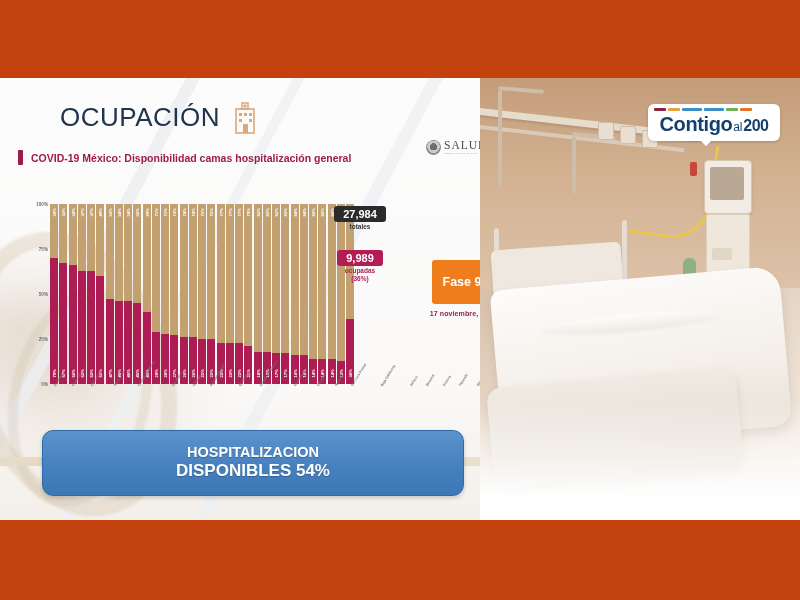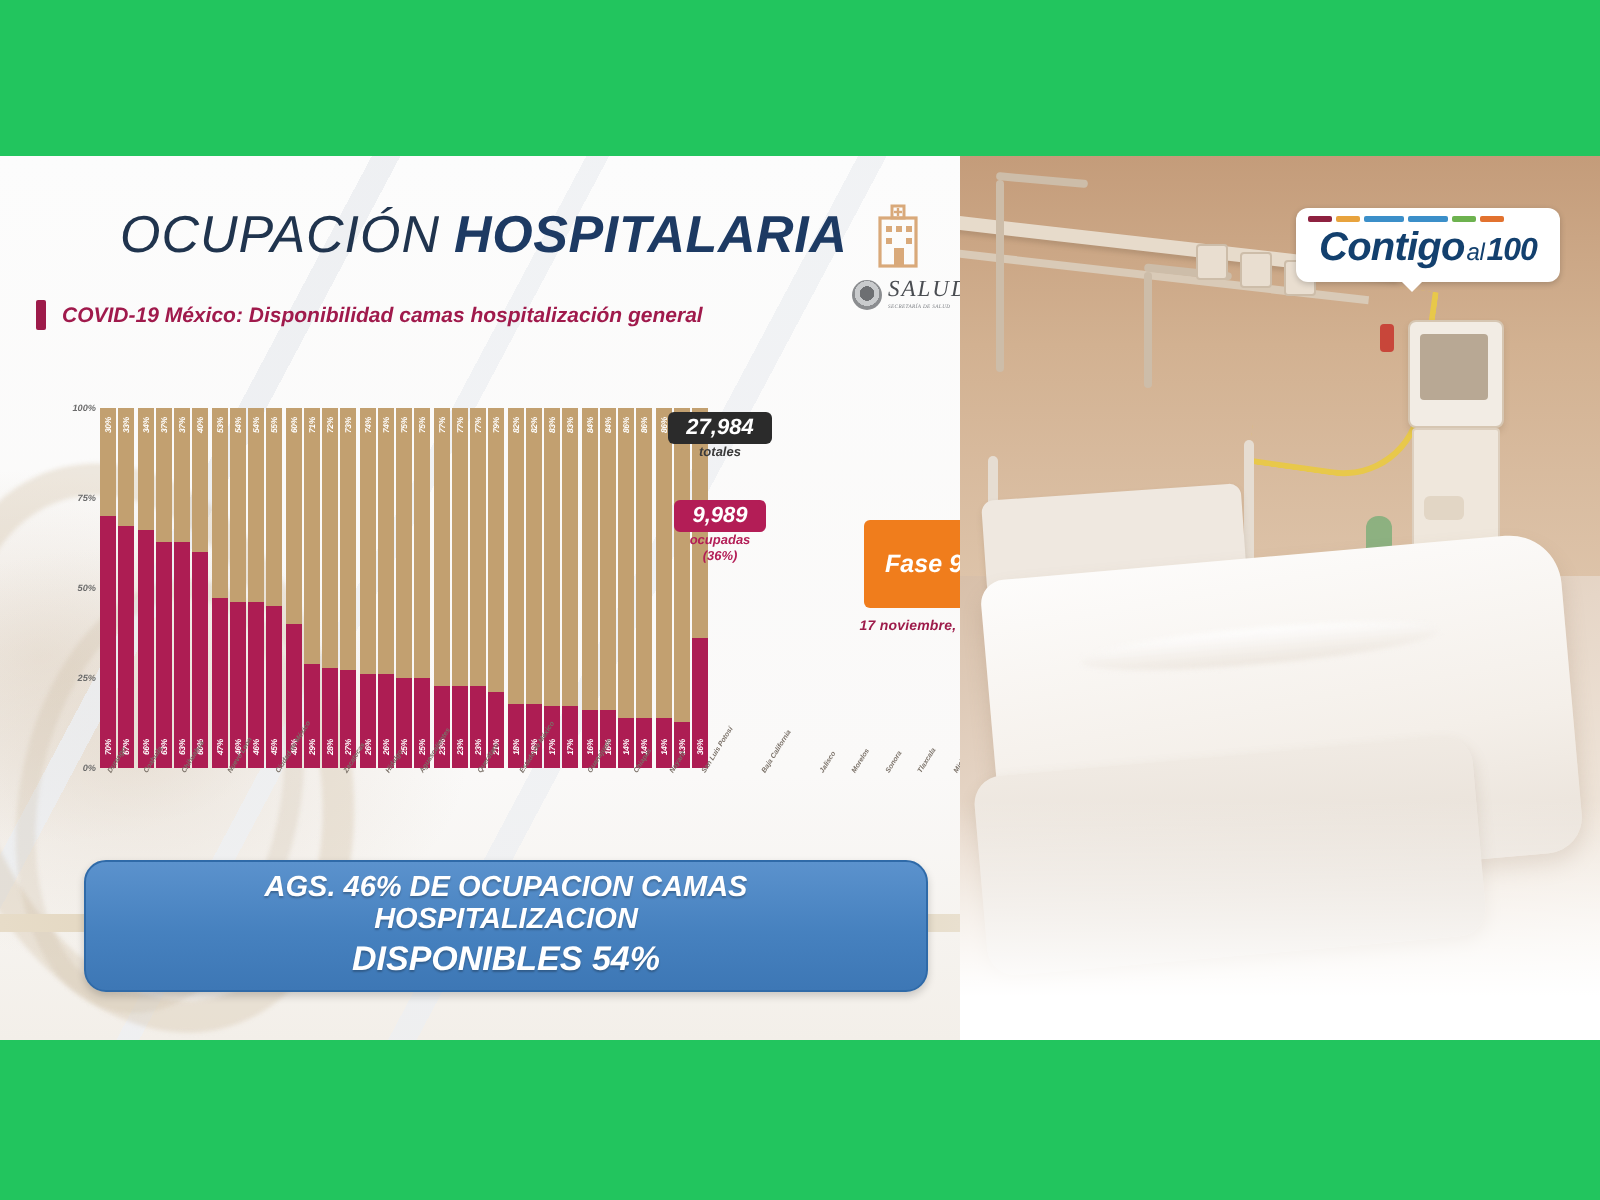--- a/index.html
+++ b/index.html
@@ -1,18 +1,18 @@
 <!DOCTYPE html>
 <html><head>
 <meta charset="utf-8">
 <style>
   html,body{margin:0;padding:0;background:#000;}
   body{width:800px;height:600px;overflow:hidden;font-family:"Liberation Sans",sans-serif;}
 
-  .screen{position:relative;width:800px;height:600px;background:#22c55e;font-style:italic;}
+  .screen{position:relative;width:800px;height:600px;background:#c2410c;}
 
   
   .band{position:absolute;left:0;top:78px;width:800px;height:442px;background:#fff;display:flex;}
 
   
   .slide{position:relative;width:480px;height:442px;background:#fbfafa;overflow:hidden;}
   .slide-bgstreaks{position:absolute;inset:0;
      background:
        linear-gradient(118deg, rgba(255,255,255,0) 0 26%, rgba(236,238,241,.85) 26% 28%, rgba(255,255,255,0) 28% 41%, rgba(238,240,243,.8) 41% 42.6%, rgba(255,255,255,0) 42.6% 60%, rgba(237,239,242,.75) 60% 62%, rgba(255,255,255,0) 62% 100%),
        radial-gradient(ellipse 240px 150px at 66px 300px, rgba(214,198,178,.40), rgba(214,198,178,0) 70%),
@@ -156,21 +156,20 @@
 <div class="screen">
   <div class="band">
 
     <div class="slide">
       <div class="slide-bgstreaks"></div>
       <div class="slide-swirl"></div>
       <div class="slide-swirl2"></div>
 
       <div class="hdr">
         <span class="t1">OCUPACIÓN</span>
-        <span class="t2">HOSPITALARIA</span>
         <span class="hosp-icon">
           <svg viewBox="0 0 30 34" width="30" height="34">
             <rect x="6" y="9" width="18" height="24" fill="none" stroke="#d9a97a" stroke-width="1.6"></rect>
             <rect x="12" y="3" width="6" height="6" fill="none" stroke="#d9a97a" stroke-width="1.5"></rect>
             <line x1="15" y1="4" x2="15" y2="8" stroke="#d9a97a" stroke-width="1.2"></line>
             <line x1="13" y1="6" x2="17" y2="6" stroke="#d9a97a" stroke-width="1.2"></line>
             <rect x="9" y="13" width="3" height="3" fill="#d9a97a"></rect>
             <rect x="14" y="13" width="3" height="3" fill="#d9a97a"></rect>
             <rect x="19" y="13" width="3" height="3" fill="#d9a97a"></rect>
             <rect x="9" y="19" width="3" height="3" fill="#d9a97a"></rect>
@@ -514,21 +513,20 @@
               <span>% Disponibilidad</span>
             </div>
           </div>
 
         <div class="source">FUENTE: RED IRAG, acumulado del 16 de noviembre, 2020. - SSA/SPPS/DGTV/SERVICIOS DE SALUD ESTATALES</div>
       </div>
 
       <div class="tanbar"></div>
 
       <div class="banner">
-        <div class="l1">AGS. 46% DE OCUPACION CAMAS</div>
         <div class="l1">HOSPITALIZACION</div>
         <div class="l2">DISPONIBLES 54%</div>
       </div>
     </div>
 
     <div class="photo">
       <div class="ph-wall"></div>
       <div class="ph-rail"></div>
       <div class="ph-rail2"></div>
 
@@ -563,20 +561,20 @@
             <i style="background: rgb(142, 33, 64); width: 12px;"></i>
             <i style="background: rgb(232, 163, 61); width: 12px;"></i>
             <i style="background: rgb(59, 143, 201); width: 20px;"></i>
             <i style="background: rgb(59, 143, 201); width: 20px;"></i>
             <i style="background: rgb(109, 178, 79); width: 12px;"></i>
             <i style="background: rgb(226, 114, 47); width: 12px;"></i>
           </div>
         <div class="logo-text">
           <span class="a">Contigo</span>
           <span class="b">al</span>
-          <span class="c">100</span>
+          <span class="c">200</span>
         </div>
         <div class="logo-tail"></div>
       </div>
     </div>
 
   </div>
 </div>
 
 </body></html>

